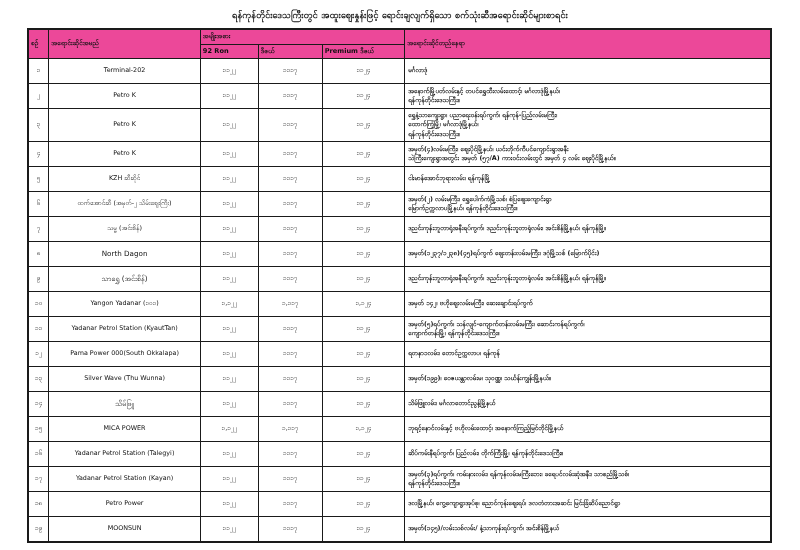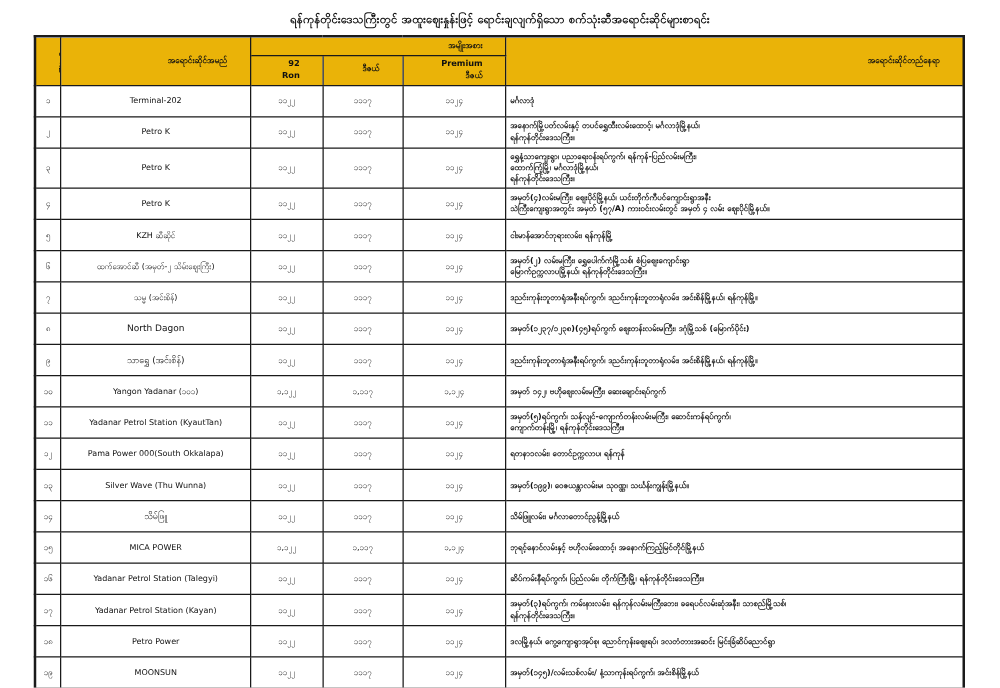--- a/index.html
+++ b/index.html
@@ -17,22 +17,22 @@
     width:745px;margin-left:27px;
     border:2px solid #1a1a1a;
   }
   table.doc th, table.doc td{
     border:1px solid #1a1a1a;
     font-size:6.4px;line-height:1.45;
     padding:2px 3px;vertical-align:middle;
     overflow:hidden;word-wrap:break-word;
   }
   table.doc thead th{
-    background:#eab308;font-weight:bold;text-align:right;
-    font-size:6.6px;padding:2px 18px;
+    background:#ec4899;font-weight:bold;text-align:left;
+    font-size:6.6px;padding:2px 2px;
   }
   td.serial-cell{text-align:center;height:20px;}
   td.name-cell{text-align:center;font-size:6.8px;}
   td.name-cell.bold{font-weight:normal;font-size:7.2px;}
   td.price-cell{text-align:center;}
   td.location-cell{text-align:left;white-space:pre-line;font-size:6.2px;font-weight:bold;}
 </style>
 </head>
 <body>
 

